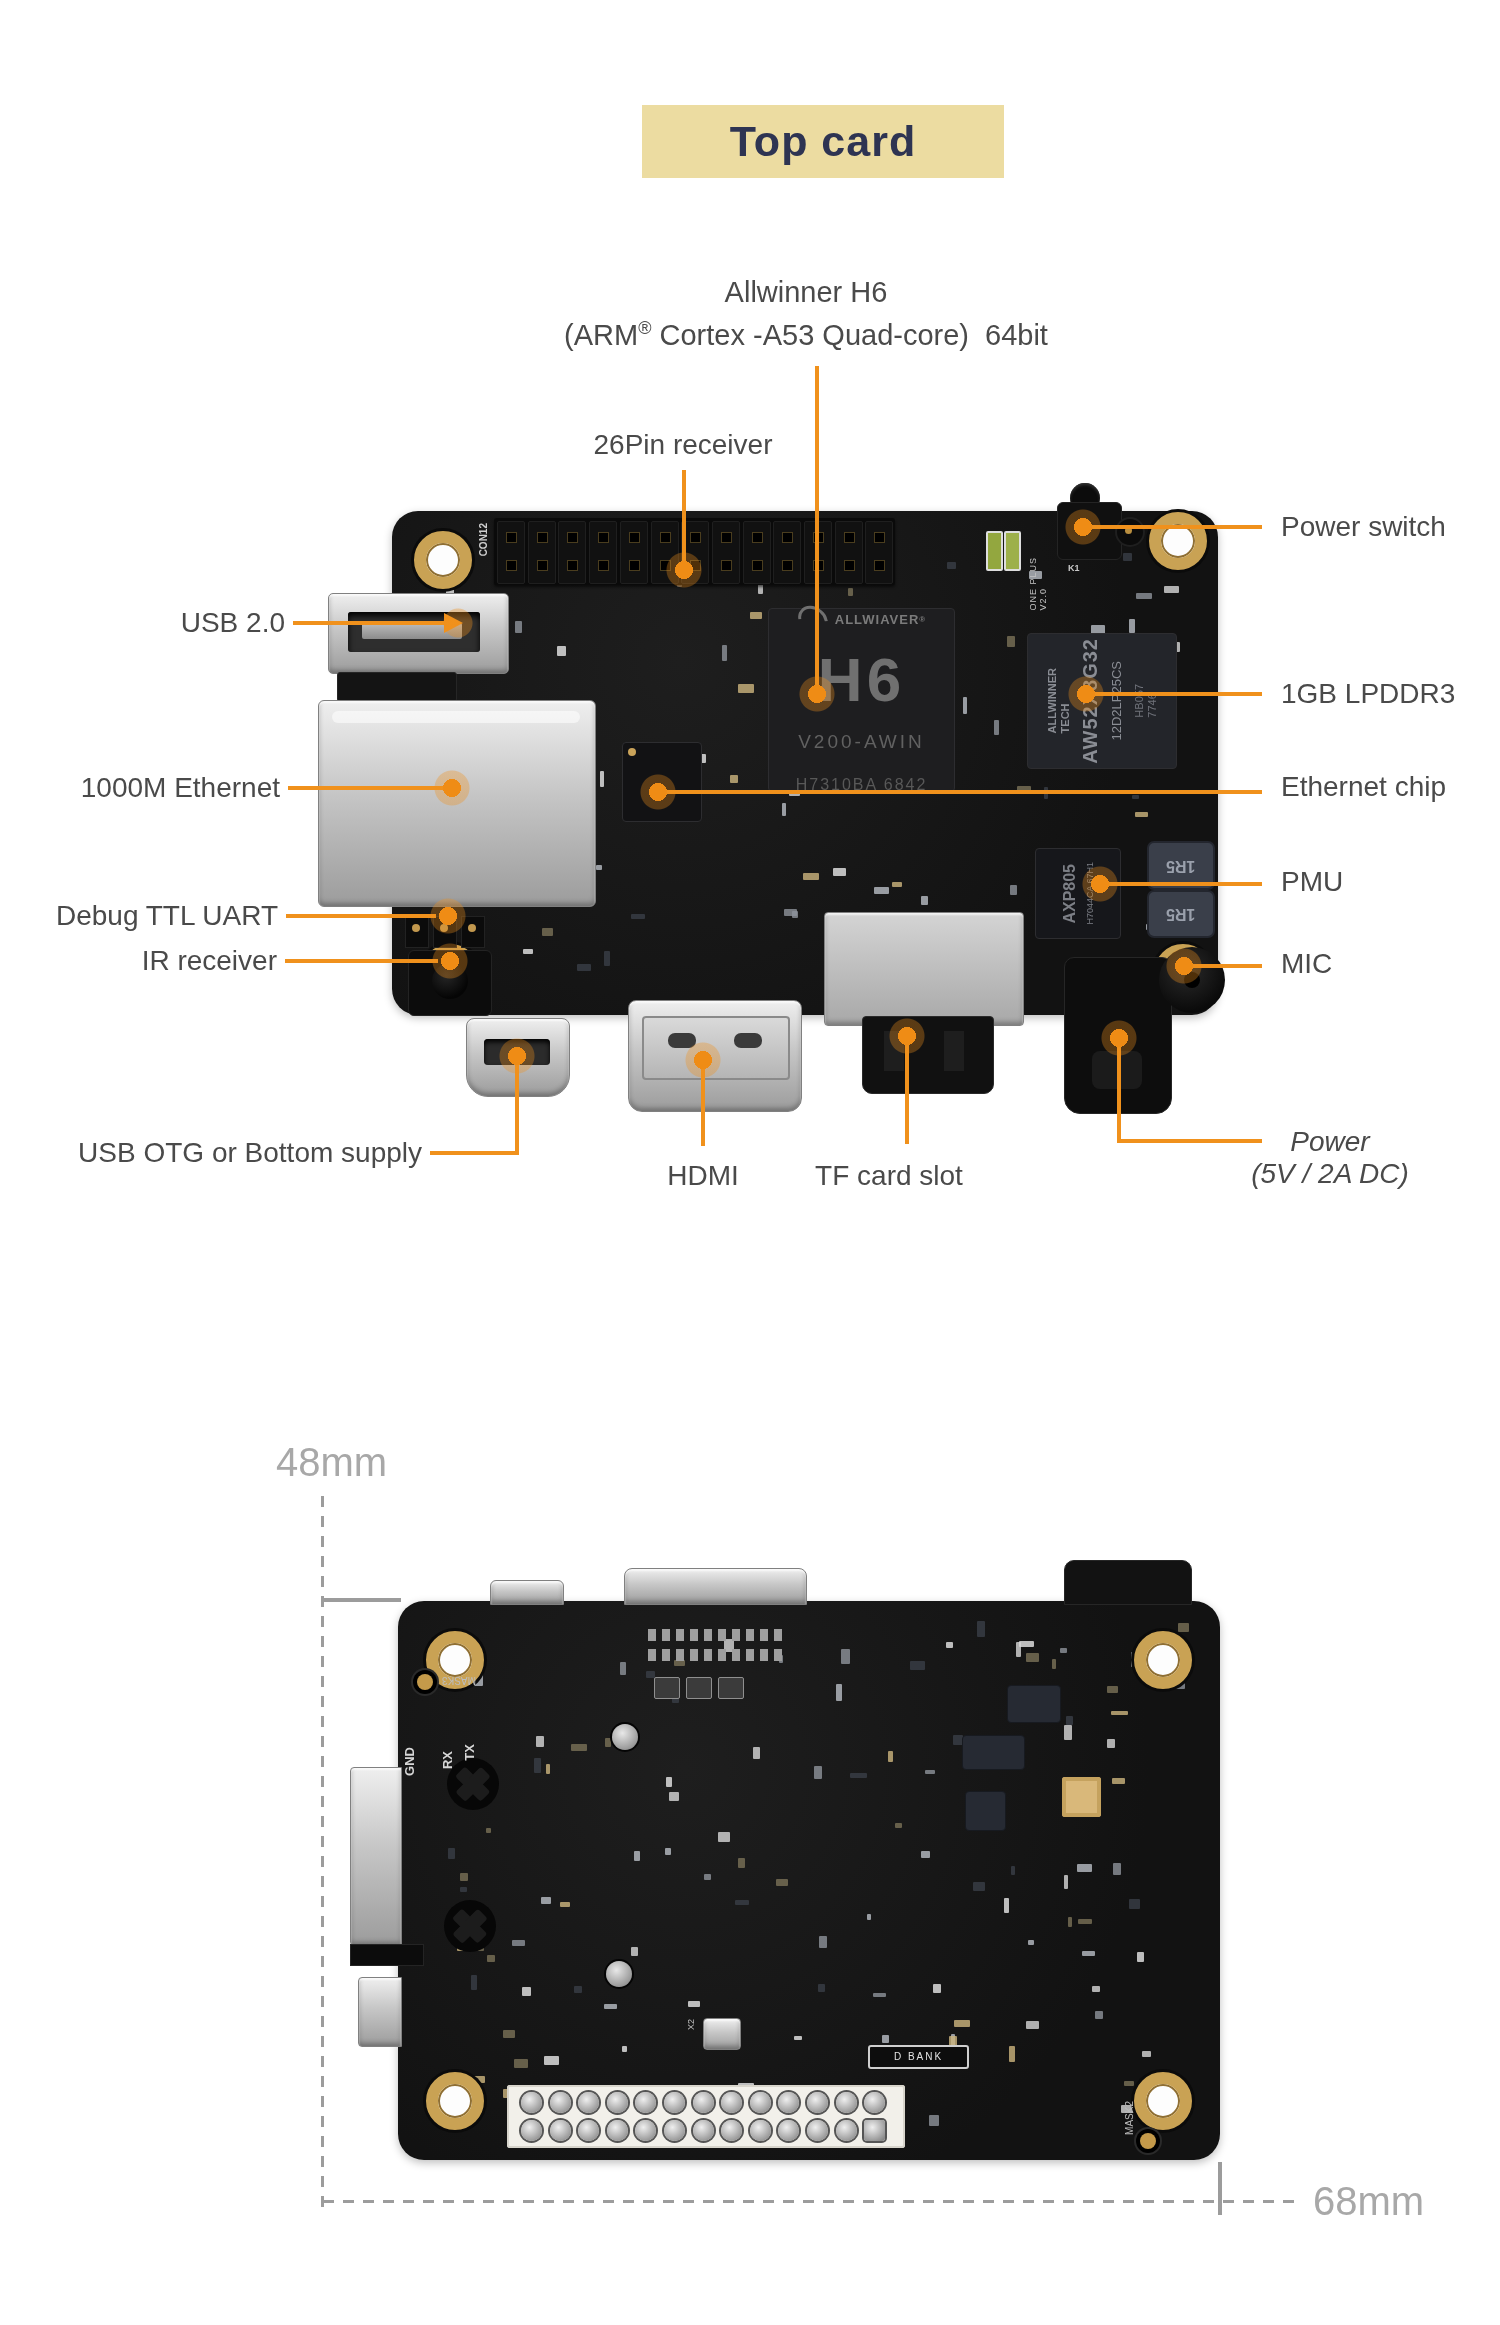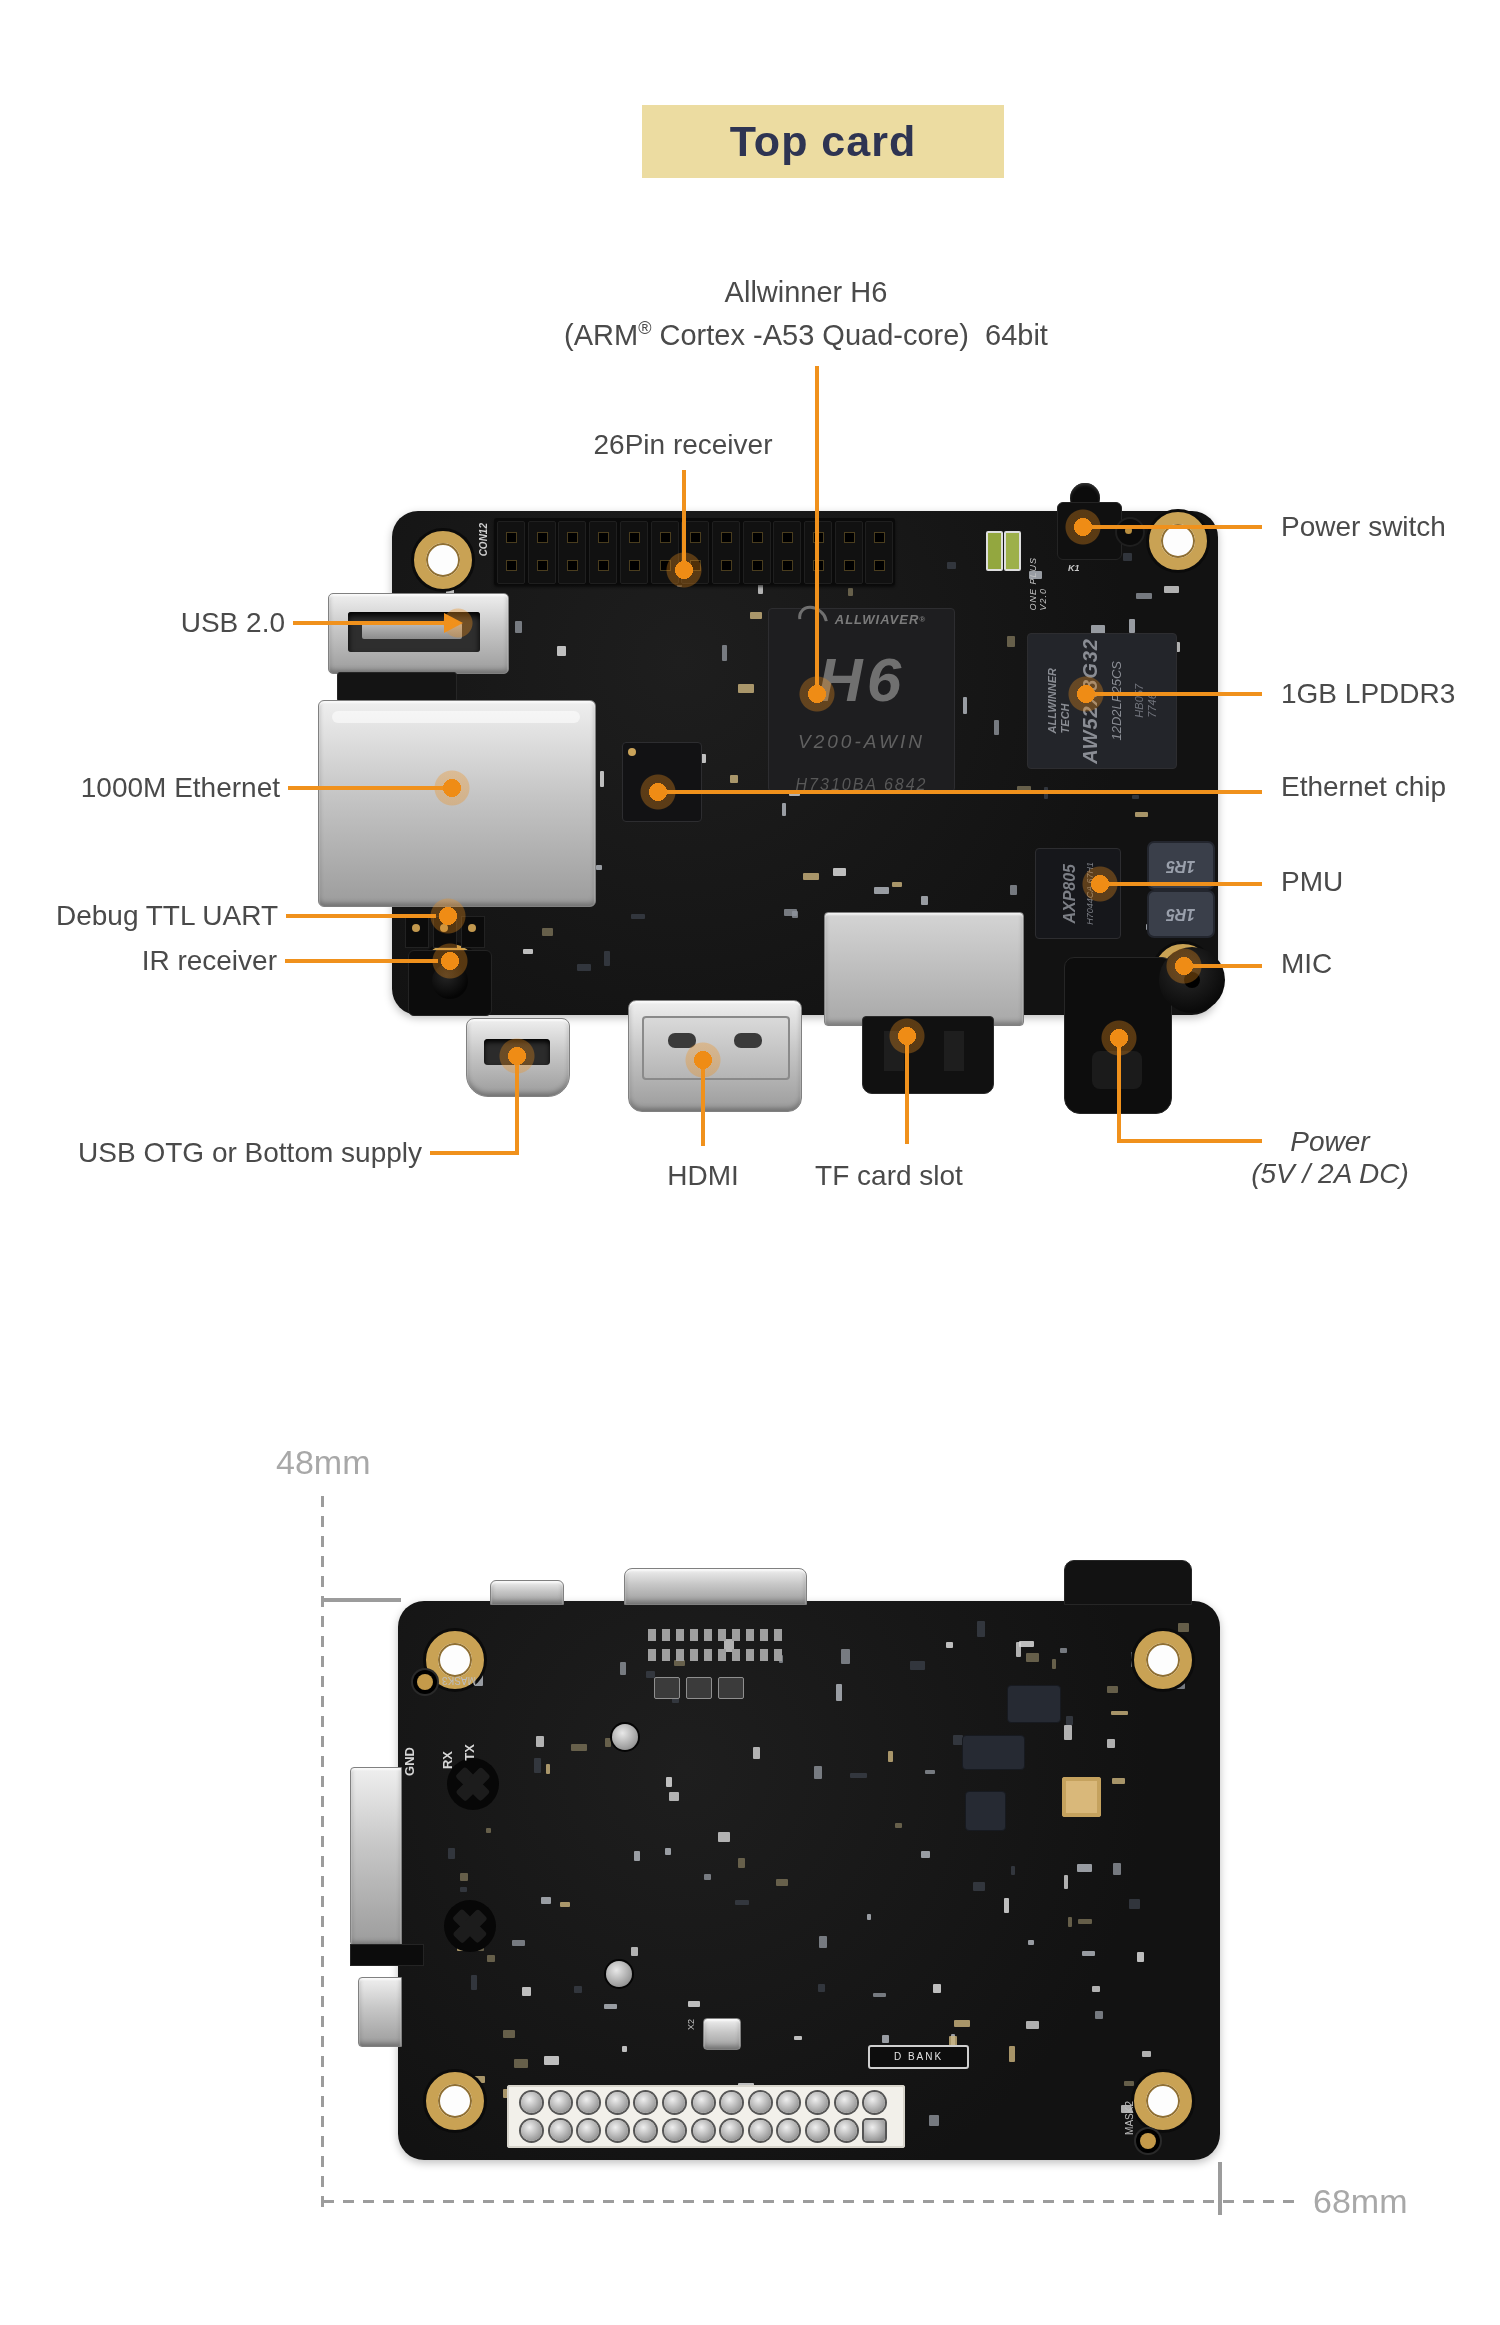--- a/index.html
+++ b/index.html
@@ -41,21 +41,21 @@
   .soc .small{font-size:16px;letter-spacing:2px;color:#585858;margin-top:6px;}
 
   .ddr{display:flex;align-items:center;justify-content:center;gap:8px;color:#8a8d94;background:#23252a;}
   .ddr div{line-height:1.15;}
   .pmuchip{display:flex;align-items:center;justify-content:center;gap:6px;background:#16171b;color:#7c7f86;}
 
   .ind{position:absolute;background:#3a3f4a;border:2px solid #23262e;border-radius:7px;color:#9aa0ac;
        font-size:16px;font-weight:700;display:flex;align-items:center;justify-content:center;}
 
   
-  .dimtext{position:absolute;font-size:34px;line-height:36px;color:#a8a8a8;white-space:nowrap;}
+  .dimtext{position:absolute;font-size:40px;line-height:36px;color:#a8a8a8;white-space:nowrap;}
   .gdash-v{position:absolute;width:3px;background-image:repeating-linear-gradient(180deg,#9c9c9c 0 11px,transparent 11px 20px);}
   .gdash-h{position:absolute;height:3px;background-image:repeating-linear-gradient(90deg,#9c9c9c 0 11px,transparent 11px 20px);}
   .gtick{position:absolute;background:#9c9c9c;}
 
   .screw{position:absolute;border-radius:50%;background:radial-gradient(circle at 40% 35%,#e8e8e8,#9a9a9a 70%,#6d6d6d);
          box-shadow:0 0 0 2px #050505;}
   .xclip{position:absolute;border-radius:50%;background:#070707;}
   .xclip:before,.xclip:after{content:"";position:absolute;left:50%;top:50%;width:70%;height:26%;
          background:#1c1c1c;border-radius:3px;}
   .xclip:before{transform:translate(-50%,-50%) rotate(45deg);}
@@ -72,21 +72,21 @@
 
 <div class="canvas">
 
   <div class="view-title" style="left:642px;top:105px;">Top card</div>
 
   <div class="label ctr" style="left:486px;top:274px;width:640px;line-height:36px;font-size:29px;">
     <div>Allwinner H6</div>
     <div><span>(ARM</span><sup style="font-size:18px;">®</sup><span> Cortex -A53 Quad-core)</span><span style="margin-left:16px;">64bit</span></div>
   </div>
 
-  <div class="pcb" style="left:392px;top:511px;width:826px;height:504px;font-style:italic;">
+  <div class="pcb" style="left:392px;top:511px;width:826px;height:504px;">
     <div class="speckles">
         <div class="speck" style="left: 730.798px; top: 42.4009px; width: 9.48096px; height: 7.86537px; background: rgb(58, 63, 71); opacity: 0.8;"></div>
         <div class="speck" style="left: 773.856px; top: 461.653px; width: 9.33182px; height: 4.31864px; background: rgb(216, 216, 216); opacity: 0.8;"></div>
         <div class="speck" style="left: 617.727px; top: 374.035px; width: 7.28704px; height: 10.4223px; background: rgb(143, 148, 155); opacity: 0.8;"></div>
         <div class="speck" style="left: 394.019px; top: 61.7413px; width: 10.6893px; height: 9.11286px; background: rgb(58, 63, 71); opacity: 0.8;"></div>
         <div class="speck" style="left: 772.213px; top: 75.418px; width: 15.0104px; height: 6.14868px; background: rgb(216, 216, 216); opacity: 0.8;"></div>
         <div class="speck" style="left: 499.927px; top: 370.864px; width: 10.4759px; height: 4.64805px; background: rgb(205, 181, 126); opacity: 0.8;"></div>
         <div class="speck" style="left: 476.427px; top: 180.143px; width: 12.2668px; height: 9.55809px; background: rgb(143, 148, 155); opacity: 0.8;"></div>
         <div class="speck" style="left: 149.597px; top: 416.858px; width: 11.1496px; height: 8.27013px; background: rgb(122, 114, 88); opacity: 0.8;"></div>
         <div class="speck" style="left: 164.678px; top: 135.181px; width: 9.55177px; height: 9.97813px; background: rgb(232, 232, 232); opacity: 0.8;"></div>

